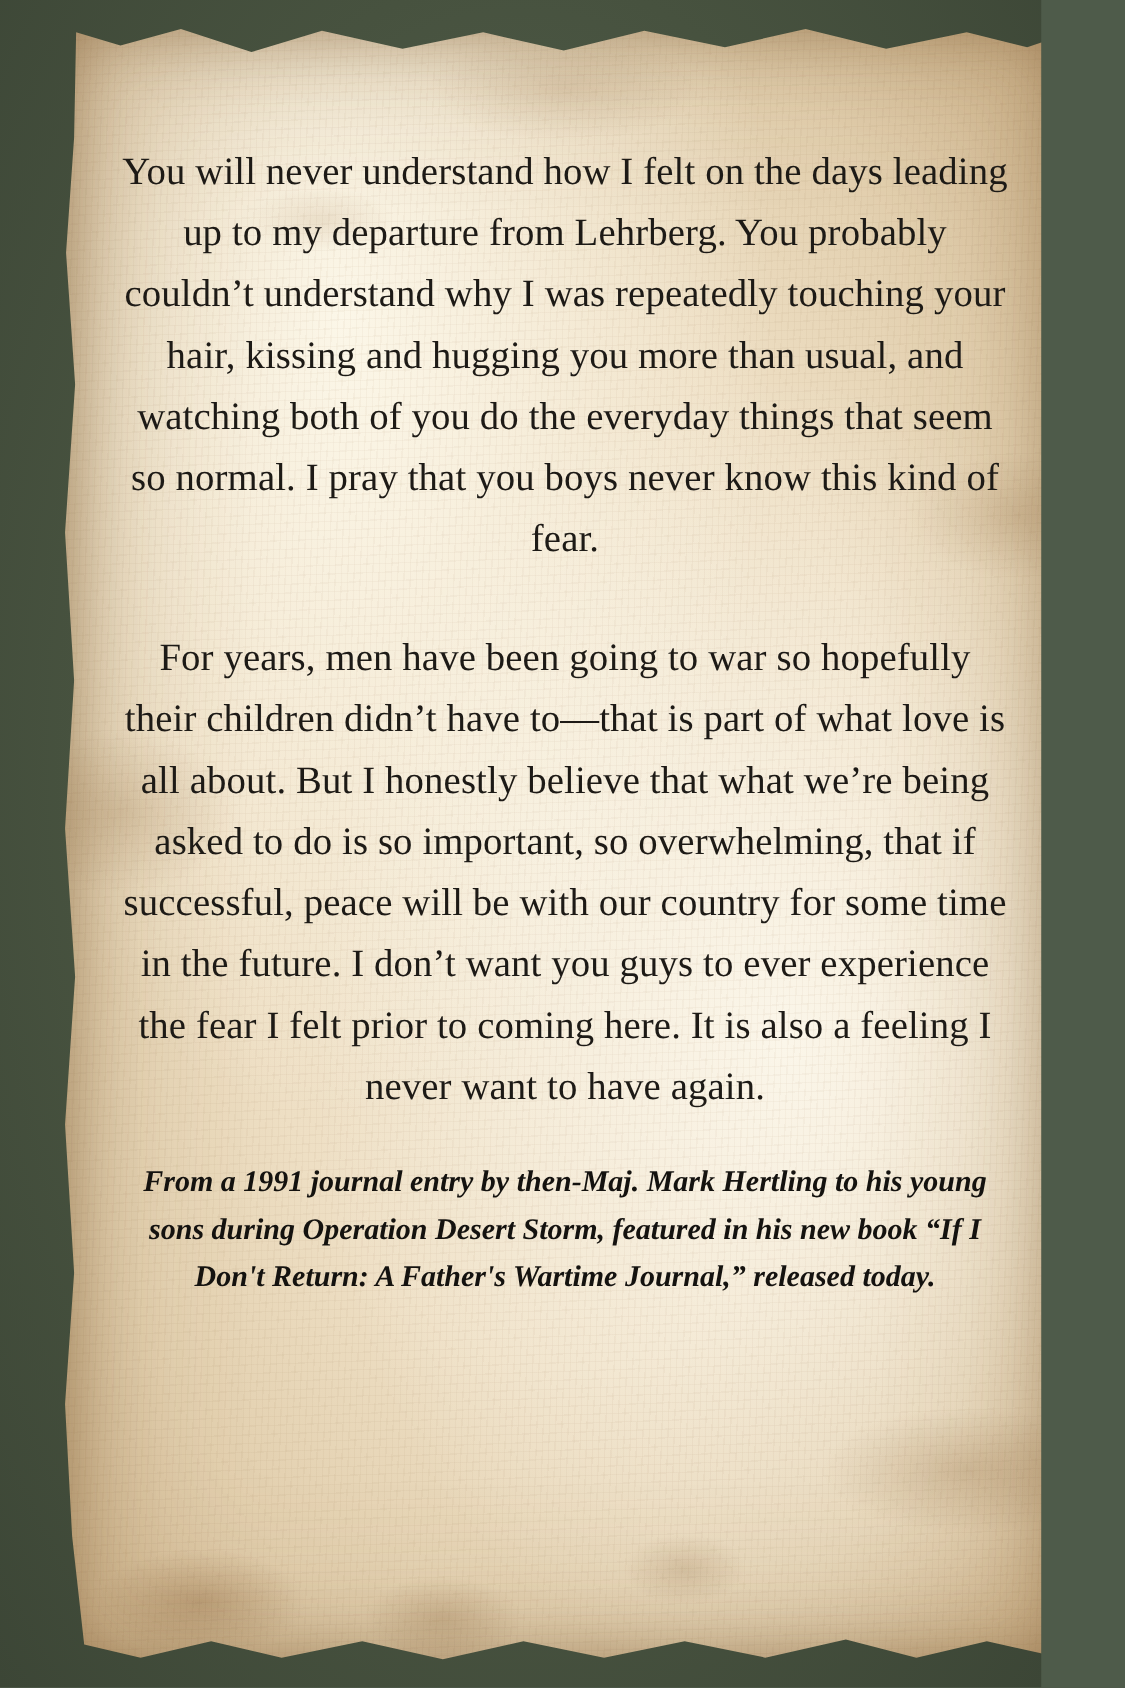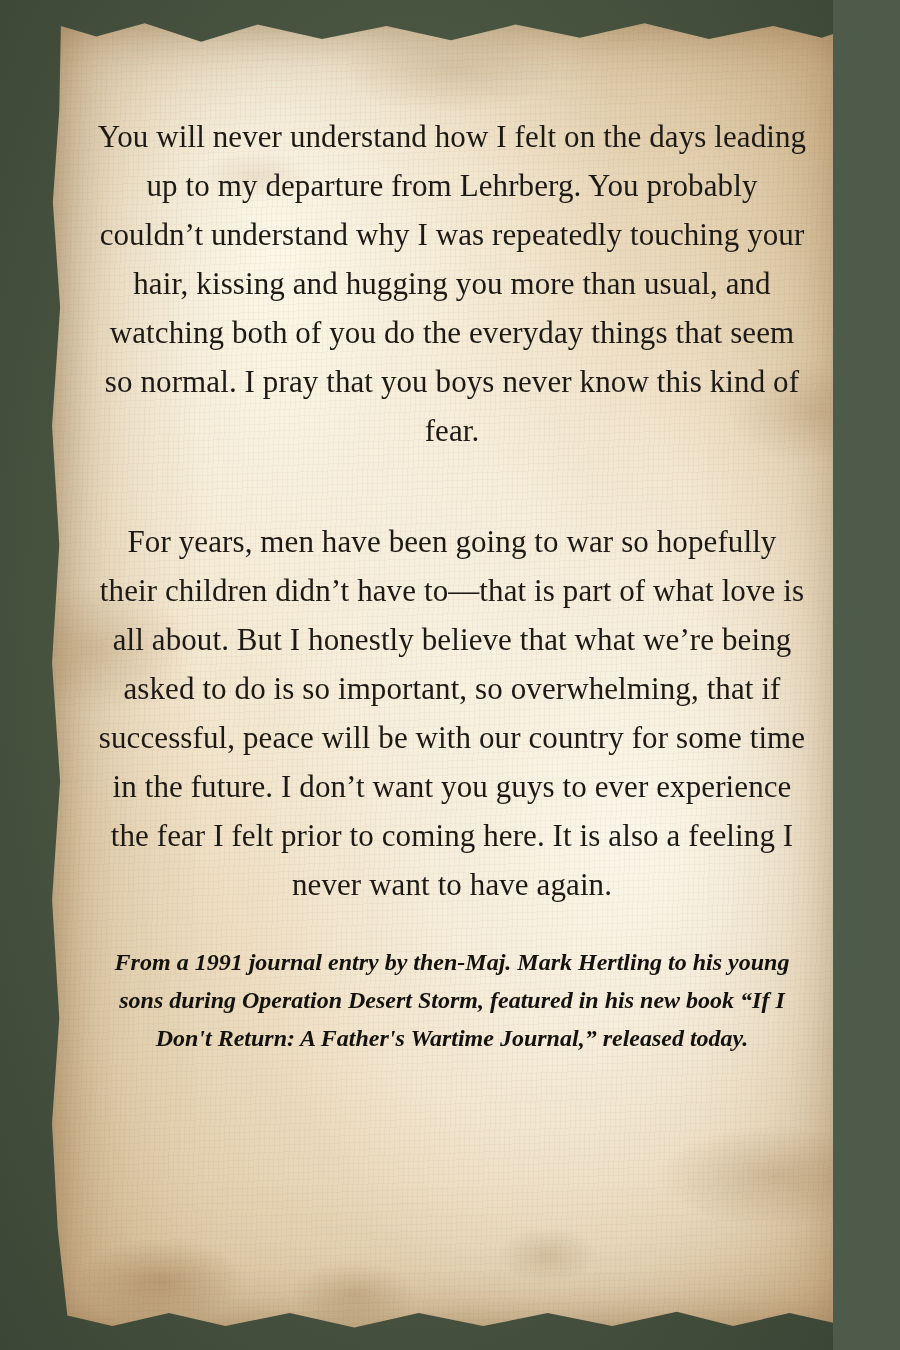--- a/index.html
+++ b/index.html
@@ -92,21 +92,21 @@
 
   .para {
     font-size: 31px;
     line-height: 49px;
     letter-spacing: 0.1px;
     margin: 0 0 44px 0;
     text-align: center;
     text-rendering: optimizeLegibility;
   }
   .para.second {
-    margin-top: 62px;
+    margin-top: 46px;
     margin-bottom: 34px;
   }
 
   .attribution {
     font-size: 24px;
     line-height: 38px;
     font-weight: bold;
     font-style: italic;
     margin: 33px 0 0 0;
     color: #14120f;

